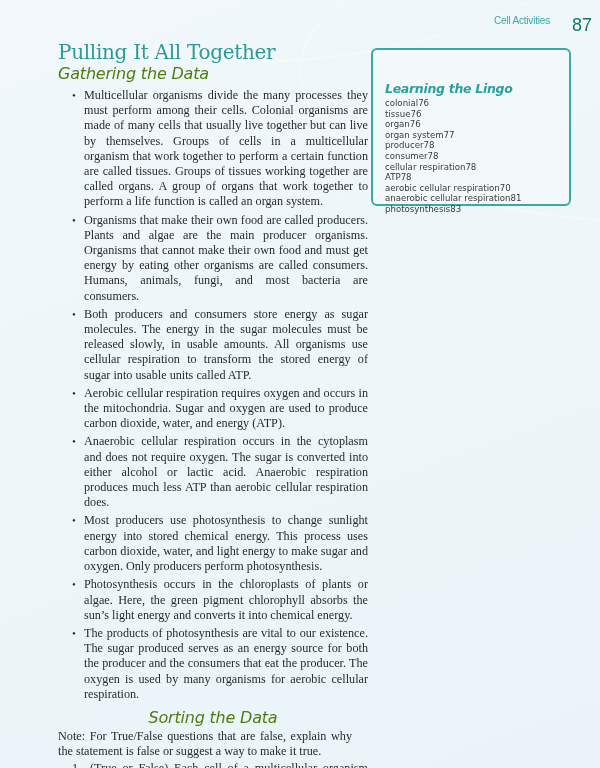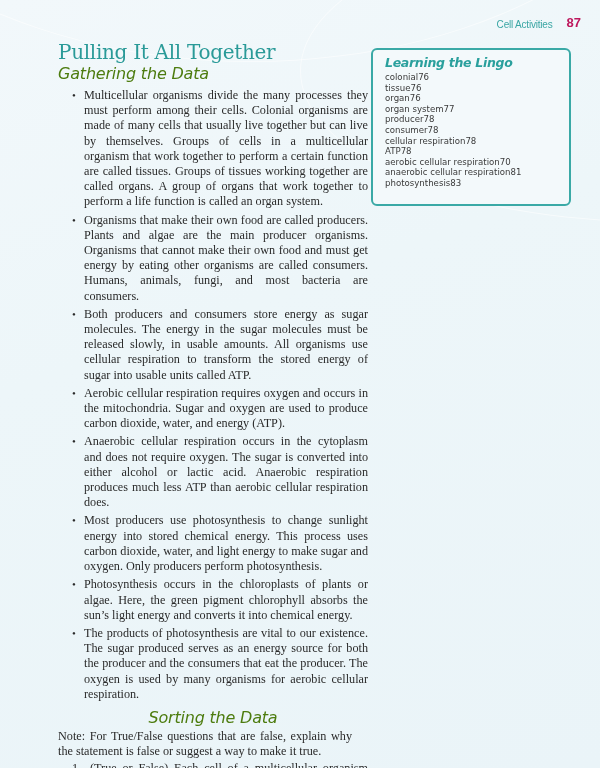--- a/index.html
+++ b/index.html
@@ -21,36 +21,36 @@
       background: linear-gradient(160deg, #f2f8fb 0%, #edf6f9 40%, #eaf4f8 100%);
     }
     .swoosh {
       position: absolute;
       border-radius: 50%;
       border: 1px solid rgba(255,255,255,0.55);
     }
     .header {
       position: absolute;
       top: 15px;
-      right: 19px;
+      right: 8px;
       display: flex;
-      align-items: flex-end;
-      gap: 14px;
+      align-items: flex-start;
+      gap: 22px;
     }
     .header .section {
       font-family: "Liberation Sans", "DejaVu Sans", sans-serif;
       font-size: 10px;
       color: #3aa6a4;
       letter-spacing: -0.2px;
     }
     .header .page-num {
       font-family: "Liberation Sans", "DejaVu Sans", sans-serif;
-      font-size: 13px;
-      font-weight: bold;
-      color: #be185d;
+      font-size: 18px;
+      font-weight: normal;
+      color: #0f766e;
     }
     .main {
       position: absolute;
       left: 58px;
       top: 40px;
       width: 310px;
     }
     h1 {
       margin: 0;
       font-family: "DejaVu Serif", serif;
@@ -130,20 +130,21 @@
     }
     .lingo .title {
       font-family: "DejaVu Sans", sans-serif;
       font-style: italic;
       font-weight: bold;
       font-size: 12.5px;
       color: #2aa09d;
       line-height: 16px;
       margin-bottom: 1px;
       letter-spacing: -0.3px;
+      margin-top: 26px;
     }
     .lingo .row {
       display: flex;
       font-family: "DejaVu Sans", sans-serif;
       font-size: 8.6px;
       line-height: 10.6px;
       color: #3a3a3a;
     }
     .lingo .row .pg {
       padding-right: 10px;

